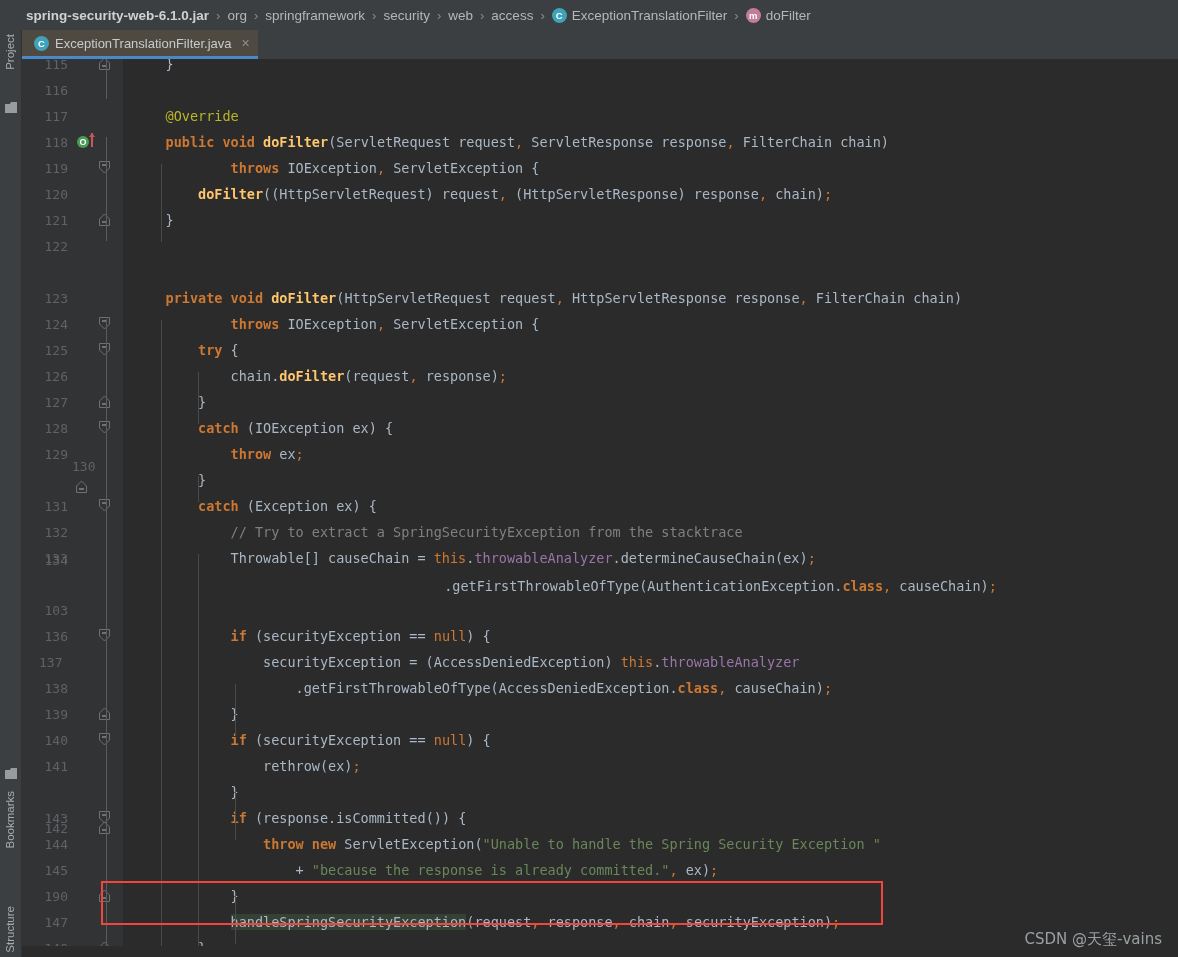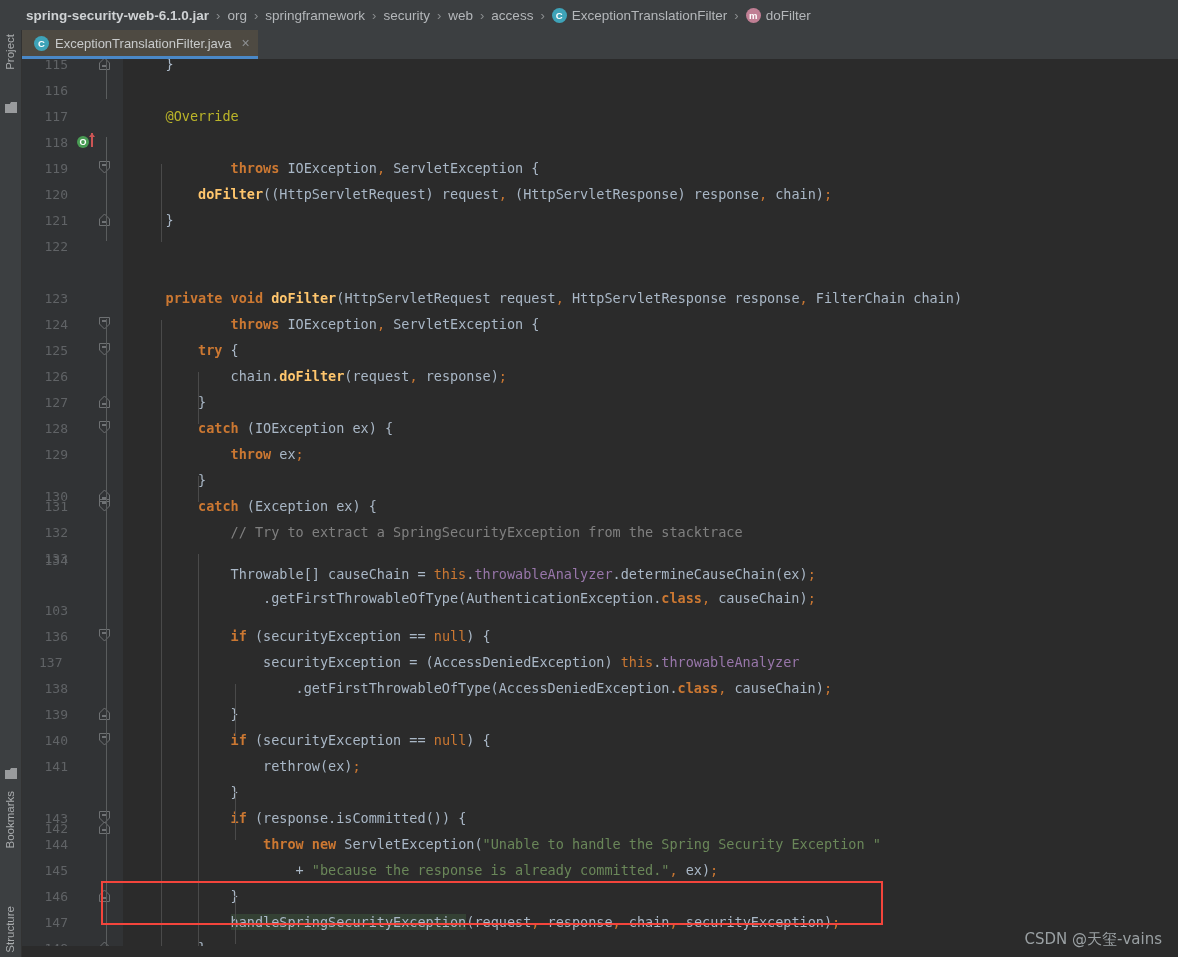--- a/index.html
+++ b/index.html
@@ -336,21 +336,21 @@
                 <path d="M0.5 0.5 H10.5 V7 L5.5 12 L0.5 7 Z" fill="none" stroke="#6e7173"></path>
                 <line x1="3" y1="4" x2="8" y2="4" stroke="#9a9da0" stroke-width="1.2"></line>
               </svg>
             </div>
           </div>
         </div>
         <div class="gutter-line" style="top: 382px;">
           <div class="lnum">129</div>
           <div class="gutter-marks"></div>
         </div>
-        <div class="gutter-line" style="top: 424px;">
+        <div class="gutter-line" style="top: 400px; flex-direction: column;">
           <div class="lnum">130</div>
           <div class="gutter-marks">
             <div class="fold">
               <svg width="11" height="13" viewBox="0 0 11 13">
                 <path d="M5.5 1 L10.5 6 V12.5 H0.5 V6 Z" fill="none" stroke="#6e7173"></path>
                 <line x1="3" y1="9" x2="8" y2="9" stroke="#9a9da0" stroke-width="1.2"></line>
               </svg>
             </div>
           </div>
         </div>
@@ -450,21 +450,21 @@
         </div>
         <div class="gutter-line" style="top: 772px;">
           <div class="lnum">144</div>
           <div class="gutter-marks"></div>
         </div>
         <div class="gutter-line" style="top: 798px;">
           <div class="lnum">145</div>
           <div class="gutter-marks"></div>
         </div>
         <div class="gutter-line" style="top: 824px;">
-          <div class="lnum">146</div>
+          <div class="lnum">190</div>
           <div class="gutter-marks">
             <div class="fold">
               <svg width="11" height="13" viewBox="0 0 11 13">
                 <path d="M5.5 1 L10.5 6 V12.5 H0.5 V6 Z" fill="none" stroke="#6e7173"></path>
                 <line x1="3" y1="9" x2="8" y2="9" stroke="#9a9da0" stroke-width="1.2"></line>
               </svg>
             </div>
           </div>
         </div>
         <div class="gutter-line" style="top: 850px;">
@@ -485,36 +485,37 @@
       </div>
 
     <div class="fold-rail" style="top:0px;height:40px;"></div>
     <div class="fold-rail" style="top:78px;height:104px;"></div>
     <div class="fold-rail" style="top:260px;height:676px;"></div>
 
     <div class="code" id="code">
         <div class="cline" style="top: -8px; padding-left: 10px;">    }</div>
         <div class="cline" style="top: 18px; padding-left: 10px;"></div>
         <div class="cline" style="top: 44px; padding-left: 10px;">    <span class="ann">@Override</span></div>
+        <div class="cline" style="top: 70px; padding-left: 10px;">    <span class="kw">public</span> <span class="kw">void</span> <span class="mnb">doFilter</span>(ServletRequest request<span class="kw2">,</span> ServletResponse response<span class="kw2">,</span> FilterChain chain)</div>
         <div class="cline" style="top: 96px; padding-left: 10px;">            <span class="kw">throws</span> IOException<span class="kw2">,</span> ServletException {</div>
         <div class="cline" style="top: 122px; padding-left: 10px;">        <span class="mnb">doFilter</span>((HttpServletRequest) request<span class="kw2">,</span> (HttpServletResponse) response<span class="kw2">,</span> chain)<span class="kw2">;</span></div>
         <div class="cline" style="top: 148px; padding-left: 10px;">    }</div>
         <div class="cline" style="top: 174px; padding-left: 10px;"></div>
         <div class="cline" style="top: 226px; padding-left: 10px;">    <span class="kw">private</span> <span class="kw">void</span> <span class="mnb">doFilter</span>(HttpServletRequest request<span class="kw2">,</span> HttpServletResponse response<span class="kw2">,</span> FilterChain chain)</div>
         <div class="cline" style="top: 252px; padding-left: 10px;">            <span class="kw">throws</span> IOException<span class="kw2">,</span> ServletException {</div>
         <div class="cline" style="top: 278px; padding-left: 10px;">        <span class="kw">try</span> {</div>
         <div class="cline" style="top: 304px; padding-left: 10px;">            chain.<span class="mnb">doFilter</span>(request<span class="kw2">,</span> response)<span class="kw2">;</span></div>
         <div class="cline" style="top: 330px; padding-left: 10px;">        }</div>
         <div class="cline" style="top: 356px; padding-left: 10px;">        <span class="kw">catch</span> (IOException ex) {</div>
         <div class="cline" style="top: 382px; padding-left: 10px;">            <span class="kw">throw</span> ex<span class="kw2">;</span></div>
         <div class="cline" style="top: 408px; padding-left: 10px;">        }</div>
         <div class="cline" style="top: 434px; padding-left: 10px;">        <span class="kw">catch</span> (Exception ex) {</div>
         <div class="cline" style="top: 460px; padding-left: 10px;">            <span class="cmt">// Try to extract a SpringSecurityException from the stacktrace</span></div>
-        <div class="cline" style="top: 486px; padding-left: 10px; margin-top: 16px;">            Throwable[] causeChain = <span class="kw2">this</span>.<span class="fld">throwableAnalyzer</span>.determineCauseChain(ex)<span class="kw2">;</span></div>
-        <div class="cline" style="top: 526px; padding-left: 10px;">                .getFirstThrowableOfType(AuthenticationException.<span class="kw">class</span><span class="kw2">,</span> causeChain)<span class="kw2">;</span></div>
+        <div class="cline" style="top: 486px; padding-left: 10px;">            Throwable[] causeChain = <span class="kw2">this</span>.<span class="fld">throwableAnalyzer</span>.determineCauseChain(ex)<span class="kw2">;</span></div>
+        <div class="cline" style="top: 514px; padding-left: 10px; text-align: center;">                .getFirstThrowableOfType(AuthenticationException.<span class="kw">class</span><span class="kw2">,</span> causeChain)<span class="kw2">;</span></div>
         <div class="cline" style="top: 564px; padding-left: 10px;">            <span class="kw">if</span> (securityException == <span class="kw2">null</span>) {</div>
         <div class="cline" style="top: 616px; padding-left: 10px;">                    .getFirstThrowableOfType(AccessDeniedException.<span class="kw">class</span><span class="kw2">,</span> causeChain)<span class="kw2">;</span></div>
         <div class="cline" style="top: 590px; padding-left: 10px;">                securityException = (AccessDeniedException) <span class="kw2">this</span>.<span class="fld">throwableAnalyzer</span></div>
         <div class="cline" style="top: 642px; padding-left: 10px;">            }</div>
         <div class="cline" style="top: 668px; padding-left: 10px;">            <span class="kw">if</span> (securityException == <span class="kw2">null</span>) {</div>
         <div class="cline" style="top: 694px; padding-left: 10px;">                <span class="pl">rethrow</span>(ex)<span class="kw2">;</span></div>
         <div class="cline" style="top: 720px; padding-left: 10px;">            }</div>
         <div class="cline" style="top: 746px; padding-left: 10px;">            <span class="kw">if</span> (response.<span class="pl">isCommitted</span>()) {</div>
         <div class="cline" style="top: 772px; padding-left: 10px;">                <span class="kw">throw</span> <span class="kw">new</span> ServletException(<span class="str">"Unable to handle the Spring Security Exception "</span></div>
         <div class="cline" style="top: 798px; padding-left: 10px;">                    + <span class="str">"because the response is already committed."</span><span class="kw2">,</span> ex)<span class="kw2">;</span></div>

